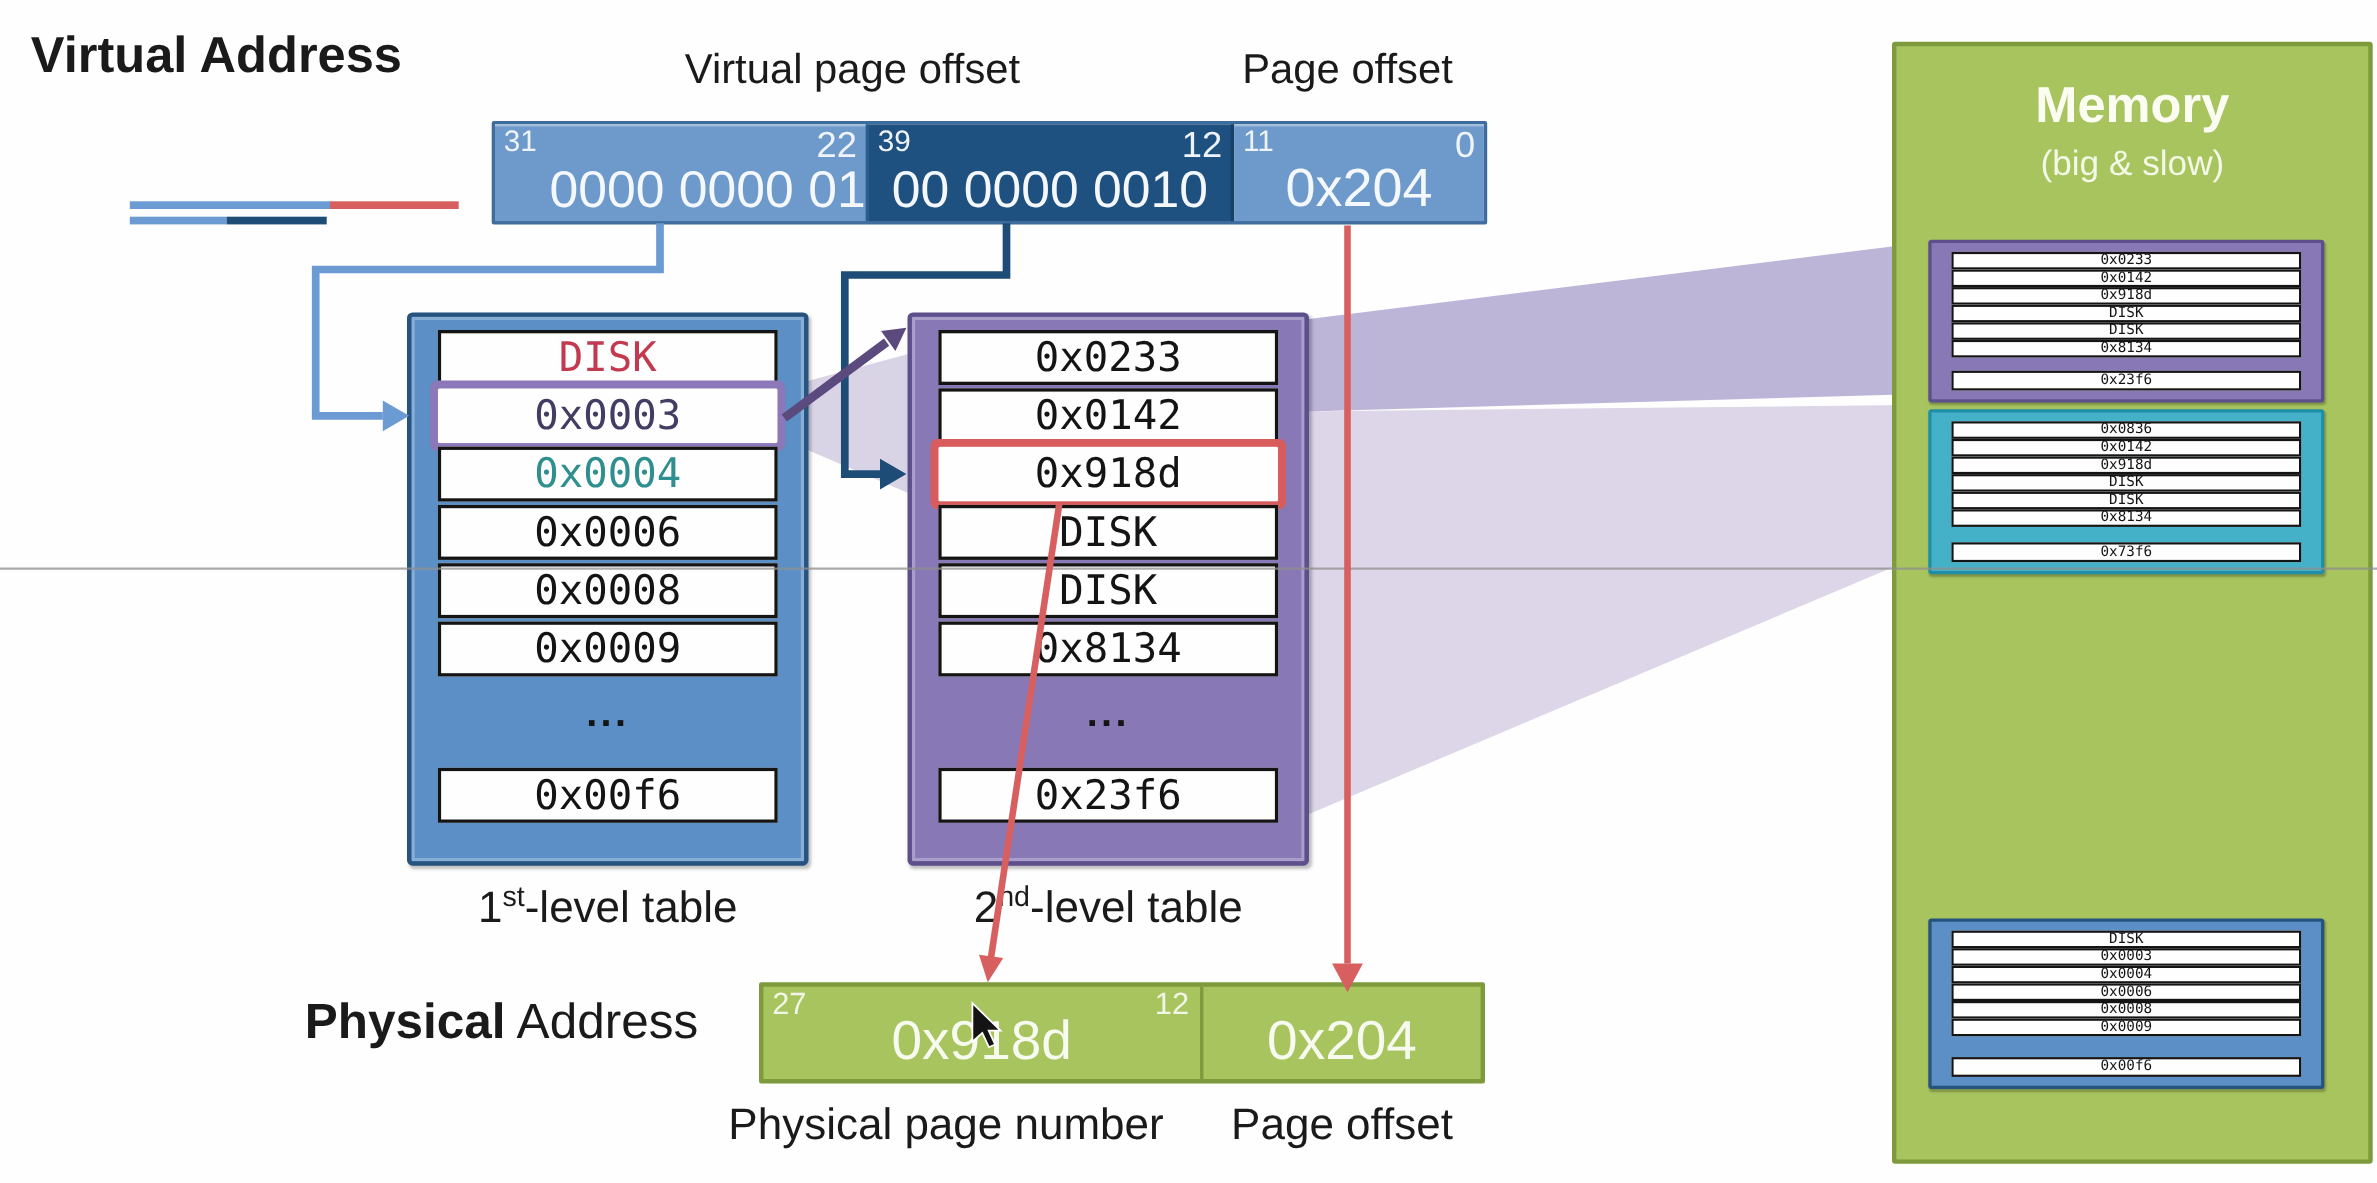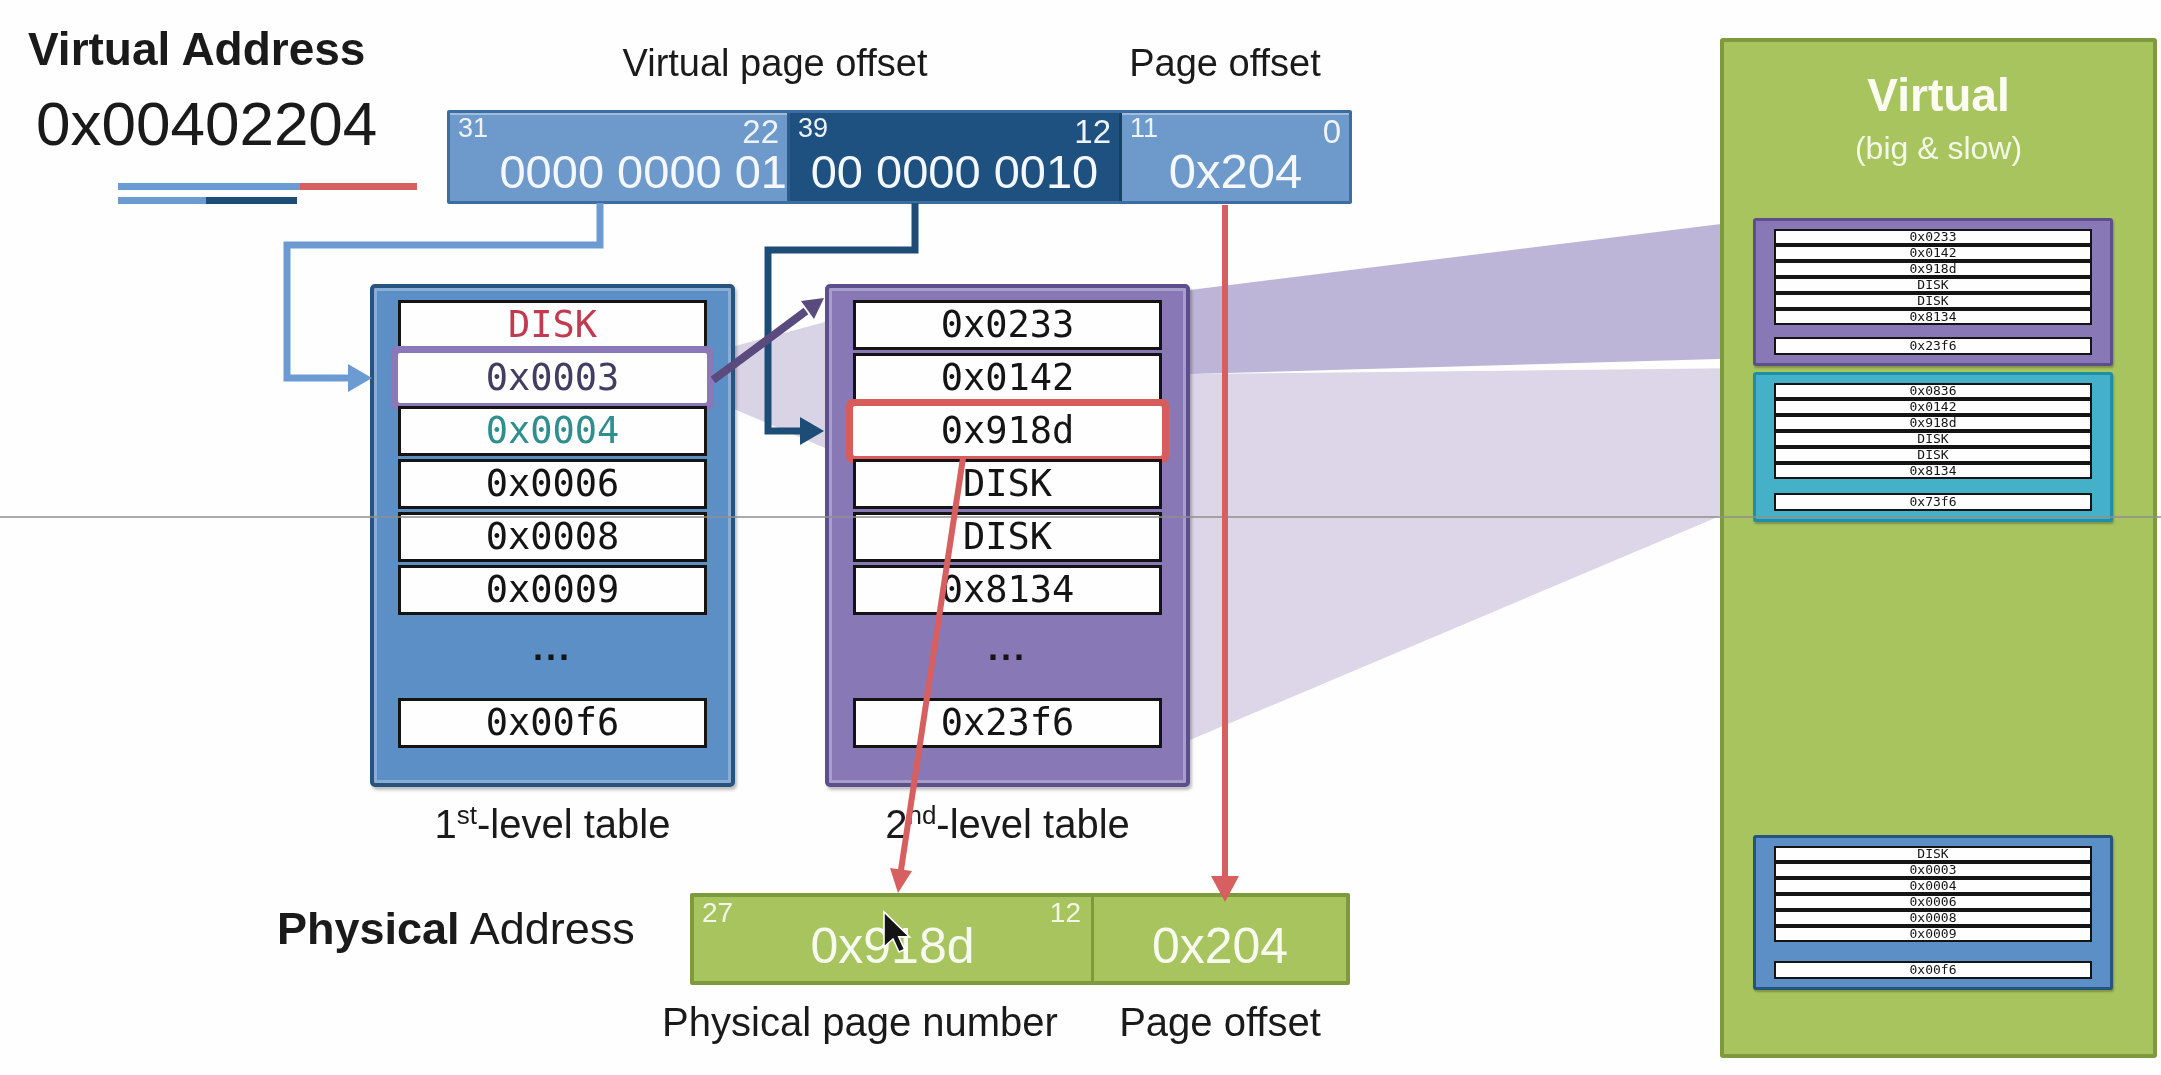--- a/index.html
+++ b/index.html
@@ -89,21 +89,20 @@
 
 <div id="canvas">
 
   <svg id="beams-svg" class="layer" width="2161" height="1075">
     <polygon points="713,352 825,322 825,448 713,400" style="fill:var(--c-beam_light);opacity:.55"></polygon>
     <polygon points="1190,290 1753,220 1753,358 1190,374" style="fill:var(--c-beam_dark);opacity:.6"></polygon>
     <polygon points="1190,374 1753,368 1753,502 1190,740" style="fill:var(--c-beam_light);opacity:.5"></polygon>
   </svg>
 
   <div class="content" id="va-title">Virtual Address</div>
-  <div class="content" id="va-value">0x00402204</div>
   <div class="ul" id="ul1a"></div>
   <div class="ul" id="ul1b"></div>
   <div class="ul" id="ul2a"></div>
   <div class="ul" id="ul2b"></div>
 
   <div class="content" id="vpn-label">Virtual page offset</div>
   <div class="content" id="poff-top-label">Page offset</div>
 
   <div class="content" id="bitbox">
     <div class="seg" id="seg1">
@@ -168,21 +167,21 @@
       <div class="phys-val">0x918d</div>
     </div>
     <div id="phys-seg2">
       <div class="phys-val">0x204</div>
     </div>
   </div>
   <div class="content" id="ppn-label">Physical page number</div>
   <div class="content" id="poff-label">Page offset</div>
 
   <div class="content" id="memory">
-    <div id="memory-title">Virtual</div>
+    <div id="memory-title">Memory</div>
     <div id="memory-sub">(big &amp; slow)</div>
 
     <div class="mblock" id="mblock-purple">
       <div class="mini-rows">
           <div class="mini-cell">0x0233</div>
           <div class="mini-cell">0x0142</div>
           <div class="mini-cell">0x918d</div>
           <div class="mini-cell">DISK</div>
           <div class="mini-cell">DISK</div>
           <div class="mini-cell">0x8134</div>

